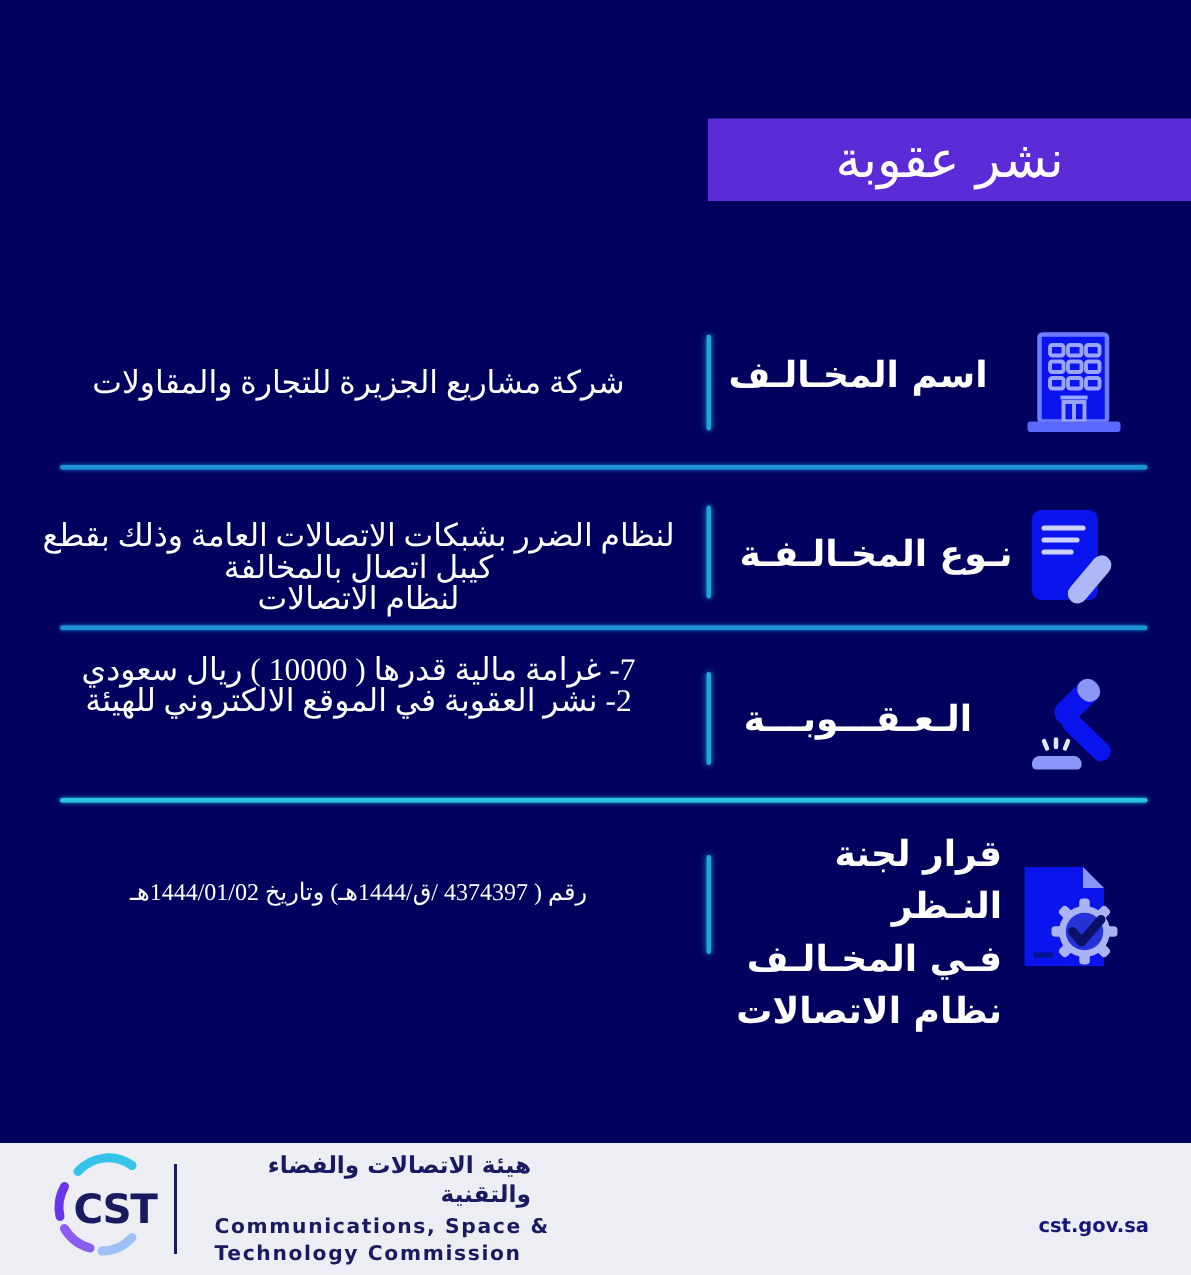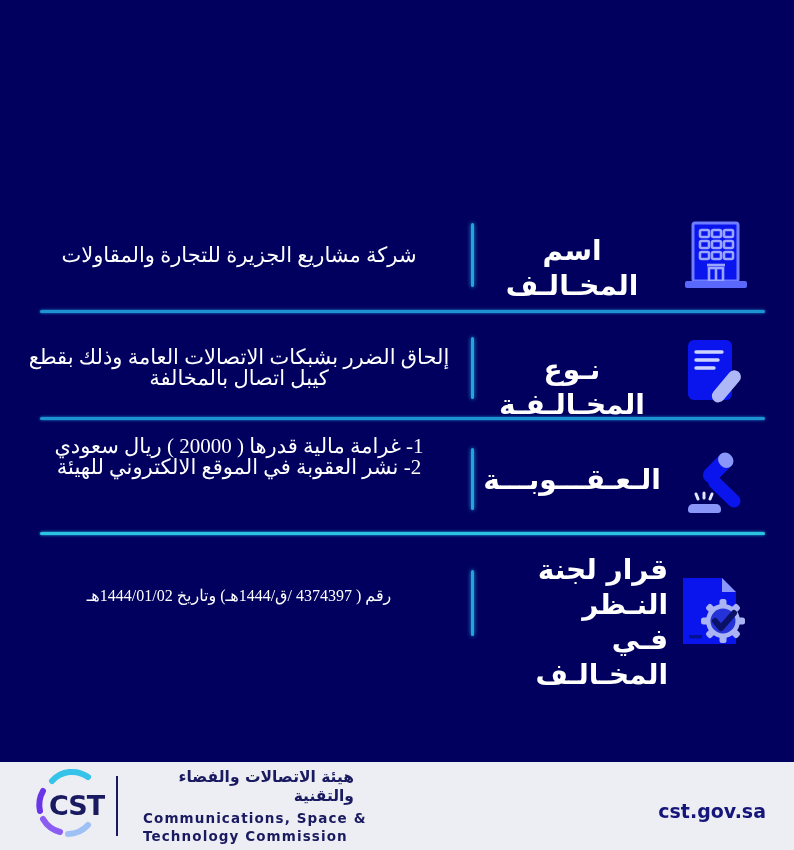--- a/index.html
+++ b/index.html
@@ -26,21 +26,21 @@
     font-family:"Liberation Serif","DejaVu Serif",serif;
     font-size:21px;line-height:21px;
   }
   .cyan-bar{
     position:absolute;left:471px;width:3px;
     background:#1fa6dc;border-radius:2px;
     box-shadow:0 0 4px #1fa6dc;
   }
   .row-label{
     position:absolute;left:476px;width:192px;
-    color:#ffffff;font-weight:bold;font-size:28px;
+    color:#ffffff;font-weight:bold;font-size:24px;
     text-align:center;line-height:35px;
   }
   .row-icon{position:absolute;right:40px;}
 
   .divider{
     position:absolute;left:40px;width:725px;height:3px;border-radius:2px;
   }
   .divider.blue{background:#1d93d4;box-shadow:0 0 3px #1d93d4;}
   .divider.cyan{background:#2ac4e2;box-shadow:0 0 3px #2ac4e2;}
 
@@ -57,31 +57,34 @@
   .logo-text{display:flex;flex-direction:column;justify-content:space-between;width:224px;}
   .logo-ar{
     color:#1a1a60;font-weight:bold;font-size:15.5px;
     text-align:right;direction:rtl;margin-bottom:3px;line-height:19px;
   }
   .logo-en{
     color:#1a1a60;font-weight:bold;font-size:13.5px;
     letter-spacing:1.1px;line-height:18px;white-space:nowrap;margin-left:13px;
   }
   .site-url{
-    position:absolute;right:28px;top:38px;
-    color:#15157a;font-weight:bold;font-size:19px;
+    position:absolute;right:28px;top:48px;
+    color:#15157a;font-weight:bold;font-size:13px;
     text-decoration:none;
   }
   .rtl{direction:rtl;}
 </style>
 </head>
 <body>
 
 <div class="page">
 
+  <div class="banner rtl">
+    <span>نشر عقوبة</span>
+  </div>
 
   <div class="row" style="top:205px;height:100px;">
     <div class="row-content rtl" style="top:40px;">شركة مشاريع الجزيرة للتجارة والمقاولات</div>
     <div class="cyan-bar" style="top:18px;height:64px;"></div>
     <div class="row-label rtl" style="top:28px;">اسم المخـالـف</div>
     <div class="row-icon" style="top:15px;">
       <svg width="76" height="72" viewBox="0 0 76 72" aria-hidden="true">
         <rect x="15" y="3" width="45" height="58" rx="2" fill="#0a15ee" stroke="#6e7dff" stroke-width="3"></rect>
         <g fill="none" stroke="#9aa5ff" stroke-width="2.6">
           <rect x="22" y="10" width="9" height="7" rx="1.5"></rect>
@@ -99,42 +102,43 @@
         </g>
         <rect x="7" y="61" width="62" height="7" rx="2" fill="#5a68fb"></rect>
       </svg>
     </div>
   </div>
 
   <div class="divider blue" style="top:310px;"></div>
 
   <div class="row" style="top:325px;height:95px;">
     <div class="row-content rtl" style="top:22px;">
-      <div>إلحاق الضرر بشبكات الاتصالات العامة وذلك بقطع كيبل اتصال بالمخالفة</div>
+      <div>لنظام الضرر بشبكات الاتصالات العامة وذلك بقطع كيبل اتصال بالمخالفة</div>
+      <div>لنظام الاتصالات</div>
     </div>
     <div class="cyan-bar" style="top:12px;height:62px;"></div>
-    <div class="row-label rtl" style="top:27px;">نـوع المخـالـفـة</div>
+    <div class="row-label rtl" style="top:27px;margin-left:12px;">نـوع المخـالـفـة</div>
     <div class="row-icon" style="top:12px;right:46px;">
       <svg width="70" height="70" viewBox="0 0 70 70" aria-hidden="true">
         <rect x="10" y="3" width="44" height="60" rx="6" fill="#0a15ee"></rect>
         <g stroke="#cdd4ff" stroke-width="3.4" stroke-linecap="round">
           <line x1="18" y1="15" x2="44" y2="15"></line>
           <line x1="18" y1="23" x2="40" y2="23"></line>
           <line x1="18" y1="31" x2="36" y2="31"></line>
         </g>
         <rect x="42" y="30" width="13" height="38" rx="6.5" fill="#aeb8f6" transform="rotate(40 48 49)"></rect>
       </svg>
     </div>
   </div>
 
   <div class="divider blue" style="top:417px;"></div>
 
   <div class="row" style="top:432px;height:100px;">
     <div class="row-content rtl" style="top:4px;">
-      <div>1- غرامة مالية قدرها ( 20000 ) ريال سعودي</div>
+      <div>7- غرامة مالية قدرها ( 10000 ) ريال سعودي</div>
       <div>2-   نشر العقوبة في الموقع الالكتروني للهيئة</div>
     </div>
     <div class="cyan-bar" style="top:16px;height:62px;"></div>
     <div class="row-label rtl" style="top:30px;">الـعـقـــوبـــة</div>
     <div class="row-icon" style="top:16px;right:42px;">
       <svg width="72" height="72" viewBox="0 0 72 72" aria-hidden="true">
         <rect x="30" y="2" width="16" height="36" rx="8" fill="#0a15ee" transform="rotate(45 38 20)"></rect>
         <rect x="30" y="2" width="16" height="14" rx="7" fill="#8a97f8" transform="rotate(45 38 20)"></rect>
         <rect x="38" y="24" width="13" height="40" rx="6.5" fill="#0a15ee" transform="rotate(-46 44 44)"></rect>
         <path d="M11 65 h27 a3 3 0 0 0 3 -3 v-1 a5 5 0 0 0 -5 -5 h-23 a5 5 0 0 0 -5 5 v1 a3 3 0 0 0 3 3 z" fill="#8a97f8"></path>
@@ -148,20 +152,21 @@
   </div>
 
   <div class="divider cyan" style="top:532px;"></div>
 
   <div class="row" style="top:548px;height:115px;">
     <div class="row-content rtl" style="top:37px;font-size:16px;">رقم ( 4374397 /ق/1444هـ) وتاريخ 1444/01/02هـ</div>
     <div class="cyan-bar" style="top:22px;height:66px;"></div>
     <div class="row-label rtl" style="top:4px;text-align:right;">
       <div>قرار لجنة النـظر</div>
       <div>فـي المخـالـف</div>
+      <div>نظام الاتصالات</div>
     </div>
     <div class="row-icon" style="top:24px;right:40px;">
       <svg width="80" height="80" viewBox="0 0 80 80" aria-hidden="true">
         <path d="M9 6 h39 l14 14 v52 h-53 z" fill="#0a15ee"></path>
         <path d="M48 6 l14 14 h-14 z" fill="#8a97f8"></path>
         <rect x="15" y="63" width="13" height="3.5" fill="#041191"></rect>
         <g fill="#aab4f4">
           <circle cx="49" cy="49" r="17"></circle>
           <rect x="45.5" y="27" width="7" height="9" rx="2.5"></rect>
           <rect x="45.5" y="62" width="7" height="9" rx="2.5"></rect>

